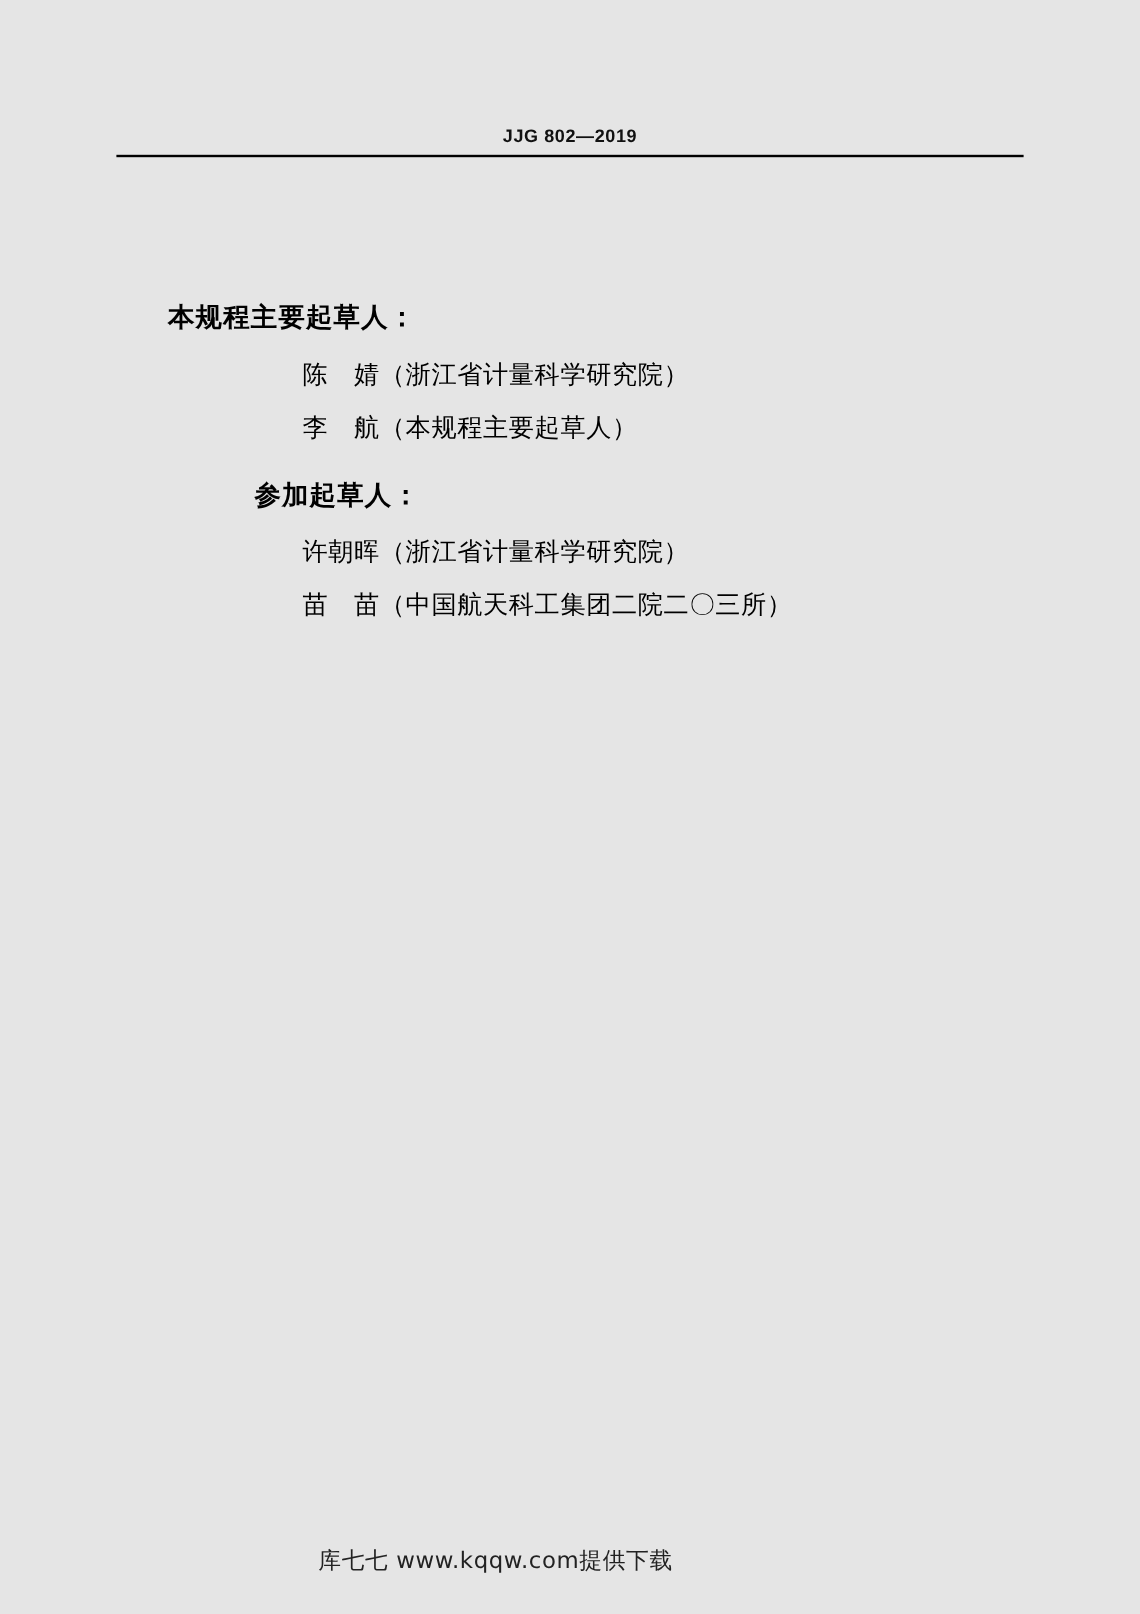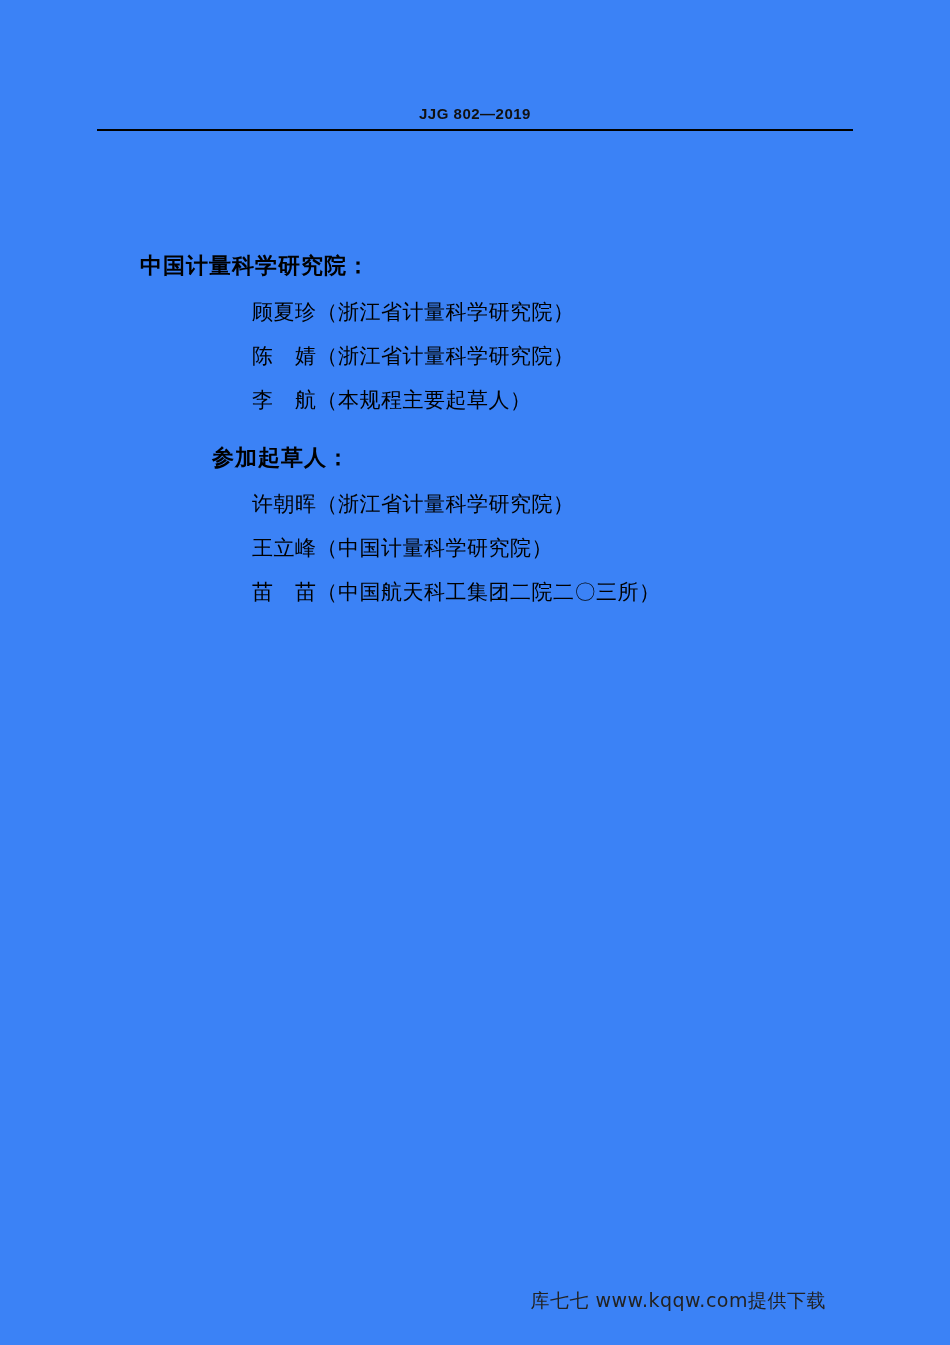--- a/index.html
+++ b/index.html
@@ -14,21 +14,21 @@
     color: #000000;
     position: relative;
     overflow: hidden;
   }
   .page {
     position: absolute;
     left: 0;
     top: 0;
     width: 950px;
     height: 1345px;
-    background: #3b82f6;
+    background: #e5e5e5;
   }
   .header {
     position: absolute;
     left: 97px;
     top: 105px;
     width: 756px;
     text-align: center;
   }
   .header-title {
     font-family: "Liberation Sans", sans-serif;
@@ -72,48 +72,46 @@
     line-height: 44px;
     margin-left: 155px;
     letter-spacing: 0.5px;
     white-space: pre;
   }
   .footer {
     position: absolute;
     left: 0;
     top: 1288px;
     width: 826px;
-    text-align: right;
+    text-align: center;
     font-family: "DejaVu Sans", sans-serif;
     font-size: 19px;
     color: #222222;
     letter-spacing: 0.5px;
   }
 </style>
 </head>
 <body>
 
 <div class="page">
 
   <div class="header">
     <span class="header-title">JJG 802—2019</span>
   </div>
   <div class="header-rule"></div>
 
   <div class="content">
 
-    <div class="section-heading lvl1">中国计量科学研究院：</div>
+    <div class="section-heading lvl1">本规程主要起草人：</div>
 
-    <div class="name-row">顾夏珍（浙江省计量科学研究院）</div>
     <div class="name-row">陈　婧（浙江省计量科学研究院）</div>
     <div class="name-row">李　航（本规程主要起草人）</div>
 
     <div class="section-heading lvl2">参加起草人：</div>
 
     <div class="name-row">许朝晖（浙江省计量科学研究院）</div>
-    <div class="name-row">王立峰（中国计量科学研究院）</div>
     <div class="name-row">苗　苗（中国航天科工集团二院二〇三所）</div>
 
   </div>
 
   <div class="footer">库七七 www.kqqw.com提供下载</div>
 
 </div>
 
 </body></html>

